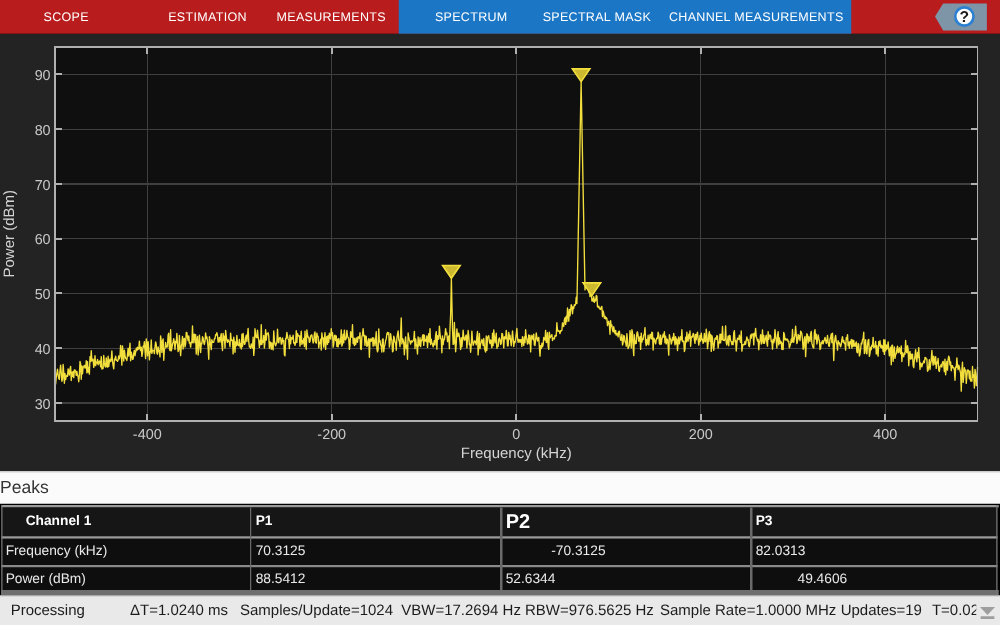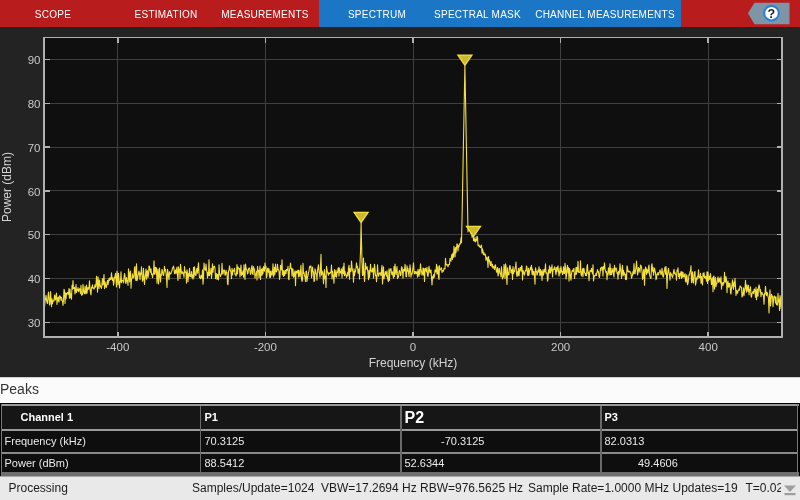--- a/index.html
+++ b/index.html
@@ -100,20 +100,21 @@
   <div class="abs" style="left:425px;top:26.6px;height:21.4px;line-height:21.4px;color:#eaeaea;font-size:11px;margin-left:16px;">-70.3125</div>
   <div class="abs" style="left:604.5px;top:26.6px;height:21.4px;line-height:21.4px;color:#eaeaea;font-size:11px;">82.0313</div>
   <div class="abs" style="left:4.5px;top:49.6px;height:18px;line-height:18px;color:#eaeaea;font-size:11px;">Power (dBm)</div>
   <div class="abs" style="left:204.5px;top:49.6px;height:18px;line-height:18px;color:#eaeaea;font-size:11px;">88.5412</div>
   <div class="abs" style="left:404.5px;top:49.6px;height:18px;line-height:18px;color:#eaeaea;font-size:11px;">52.6344</div>
   <div class="abs" style="left:602px;top:49.6px;height:18px;line-height:18px;color:#eaeaea;font-size:11px;margin-left:36px;">49.4606</div>
 </div>
 <div class="abs" style="left:0;top:476px;width:800px;height:24px;background:#e9e9e9;border-top:1.5px solid #a8a8a8;color:#1c1c1c;font-size:12px;overflow:hidden;padding-left:40px;">
   <div class="abs" style="left:0;top:0;width:781px;height:22.5px;overflow:hidden;">
       <span style="position:absolute;left:8.5px;top:0;height:22.5px;line-height:22px;">Processing</span>
+<span style="position:absolute;left:104px;top:0;height:22.5px;line-height:22px;">ΔT=1.0240 ms</span>
 <span style="position:absolute;left:192px;top:0;height:22.5px;line-height:22px;">Samples/Update=1024</span>
 <span style="position:absolute;left:321px;top:0;height:22.5px;line-height:22px;">VBW=17.2694 Hz</span>
 <span style="position:absolute;left:420px;top:0;height:22.5px;line-height:22px;">RBW=976.5625 Hz</span>
 <span style="position:absolute;left:528px;top:0;height:22.5px;line-height:22px;">Sample Rate=1.0000 MHz</span>
 <span style="position:absolute;left:672.5px;top:0;height:22.5px;line-height:22px;">Updates=19</span>
 <span style="position:absolute;left:745.5px;top:0;height:22.5px;line-height:22px;">T=0.0240</span>
     </div>
   <svg class="abs" style="left:782px;top:0;" width="18" height="22.5" viewBox="0 0 18 22.5">
     <polygon points="2,8.5 14,8.5 8,15" fill="#9e9e9e"></polygon>
     <rect x="2.5" y="16" width="11" height="2.2" fill="#9e9e9e"></rect>

